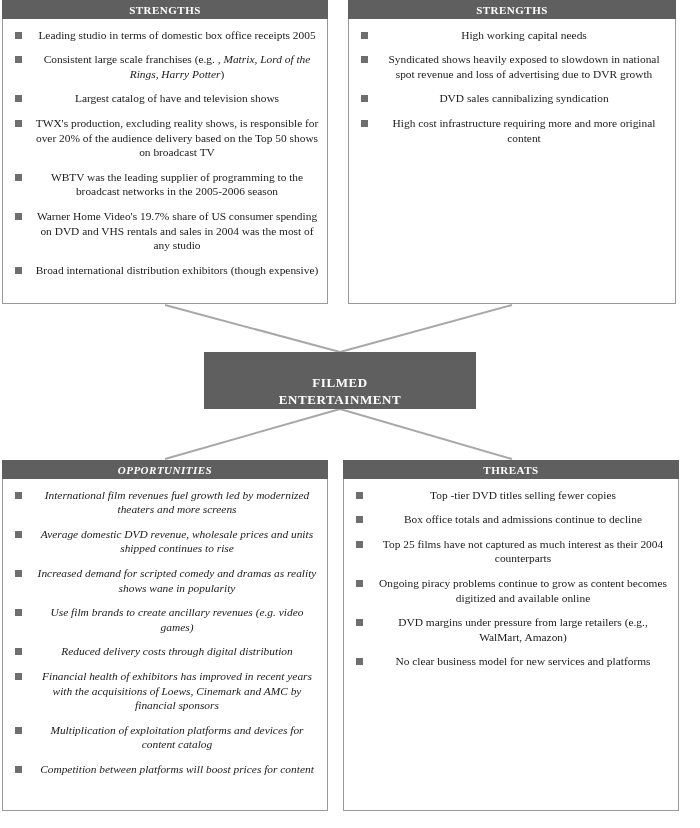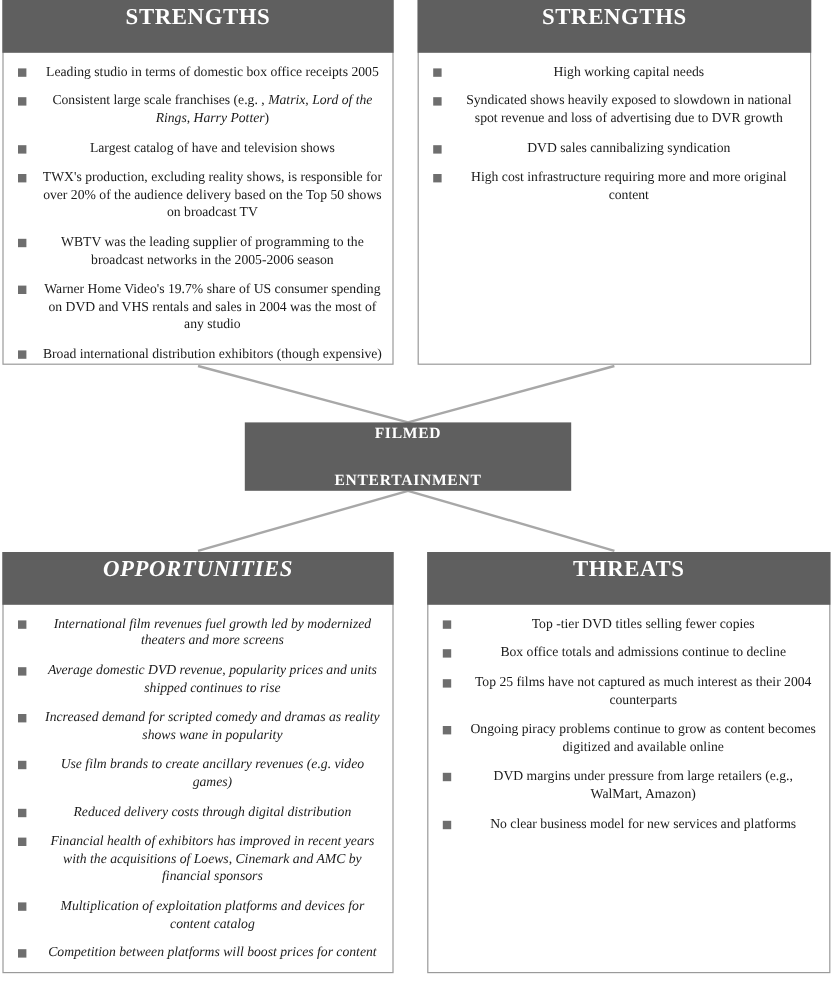--- a/index.html
+++ b/index.html
@@ -33,30 +33,30 @@
     box-sizing: border-box;
     border: 1px solid #9a9a9a;
     background: #ffffff;
     z-index: 2;
     display: flex;
     flex-direction: column;
   }
   .quad-strengths     { left: 2px;   top: 0px;   width: 326px; height: 304px; }
   .quad-weaknesses    { left: 348px; top: 0px;   width: 328px; height: 304px; }
   .quad-opportunities { left: 2px;   top: 460px; width: 326px; height: 351px; font-style: italic; }
-  .quad-threats       { left: 356px; top: 460px; width: 336px; height: 351px; }
+  .quad-threats       { left: 343px; top: 460px; width: 336px; height: 351px; }
 
   .quad-header {
     background: #5f5f5f;
     color: #ffffff;
     font-weight: bold;
-    font-size: 19px;
+    font-size: 11px;
     letter-spacing: 0.5px;
     text-align: center;
-    padding: 4px 0 18px 0;
+    padding: 4px 0 2px 0;
     line-height: 1.15;
     margin: -1px -1px 0 -1px;
     flex: 0 0 auto;
   }
 
   .quad-list {
     list-style: none;
     margin: 0;
     padding: 9px 8px 8px 8px;
     flex: 1 1 auto;
@@ -91,21 +91,21 @@
     left: 204px;
     top: 352px;
     width: 272px;
     height: 57px;
     background: #5f5f5f;
     color: #ffffff;
     z-index: 3;
     display: flex;
     flex-direction: column;
     align-items: center;
-    justify-content: space-between;
+    justify-content: flex-end;
     font-weight: bold;
     font-size: 13px;
     letter-spacing: 0.6px;
     line-height: 1.35;
     text-align: center;
   }
 </style>
 </head>
 <body>
 
@@ -141,21 +141,21 @@
 
 <div class="center-box">
   <span>FILMED</span>
   <span>ENTERTAINMENT</span>
 </div>
 
 <section class="quad quad-opportunities">
   <div class="quad-header">OPPORTUNITIES</div>
   <ul class="quad-list">
     <li><span class="bullet-square"></span><span>International film revenues fuel growth led by modernized theaters and more screens</span></li>
-    <li><span class="bullet-square"></span><span>Average domestic DVD revenue, popularity prices and units shipped continues to rise</span></li>
+    <li><span class="bullet-square"></span><span>Average domestic DVD revenue, wholesale prices and units shipped continues to rise</span></li>
     <li><span class="bullet-square"></span><span>Increased demand for scripted comedy and dramas as reality shows wane in popularity</span></li>
     <li><span class="bullet-square"></span><span>Use film brands to create ancillary revenues (e.g. video games)</span></li>
     <li><span class="bullet-square"></span><span>Reduced delivery costs through digital distribution</span></li>
     <li><span class="bullet-square"></span><span>Financial health of exhibitors has improved in recent years with the acquisitions of Loews, Cinemark and AMC by financial sponsors</span></li>
     <li><span class="bullet-square"></span><span>Multiplication of exploitation platforms and devices for content catalog</span></li>
     <li><span class="bullet-square"></span><span>Competition between platforms will boost prices for content</span></li>
   </ul>
 </section>
 
 <section class="quad quad-threats">

